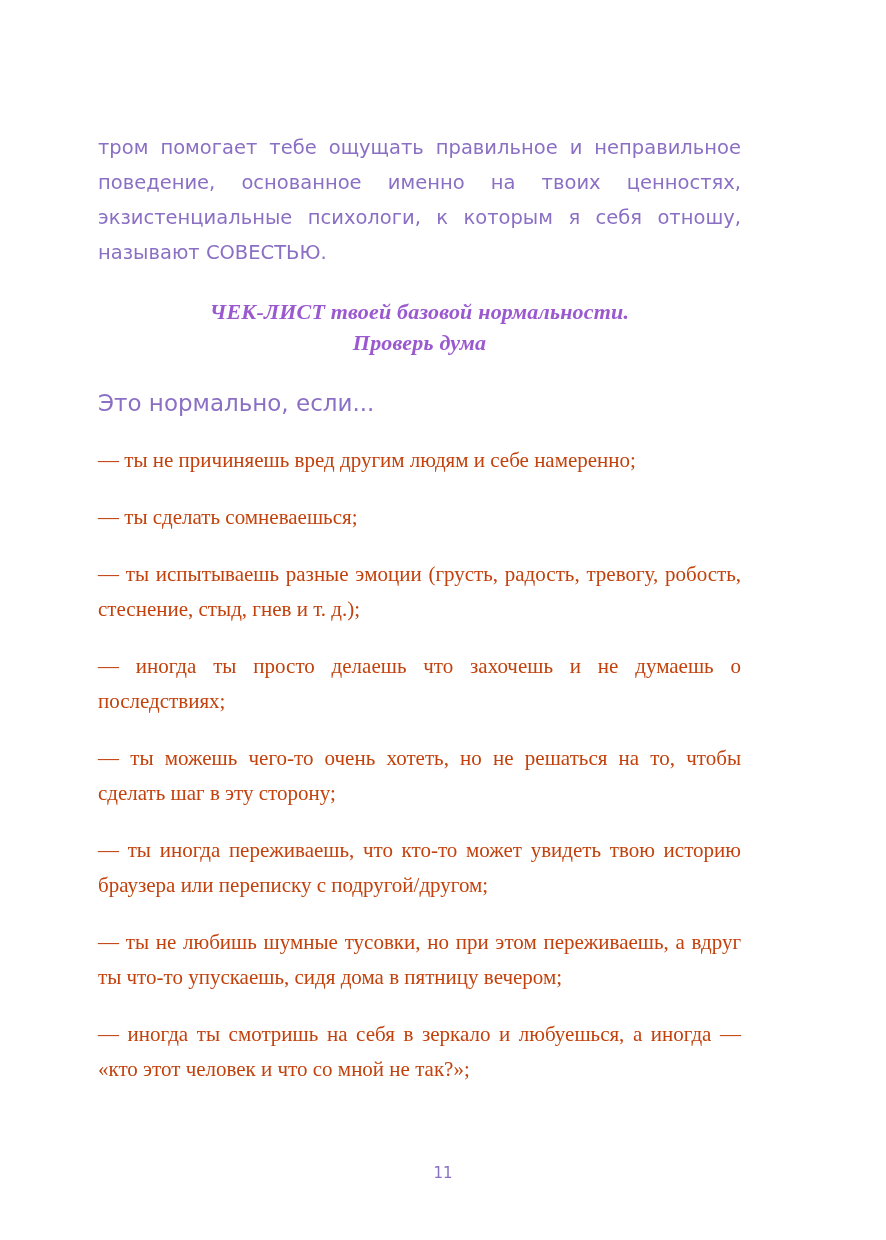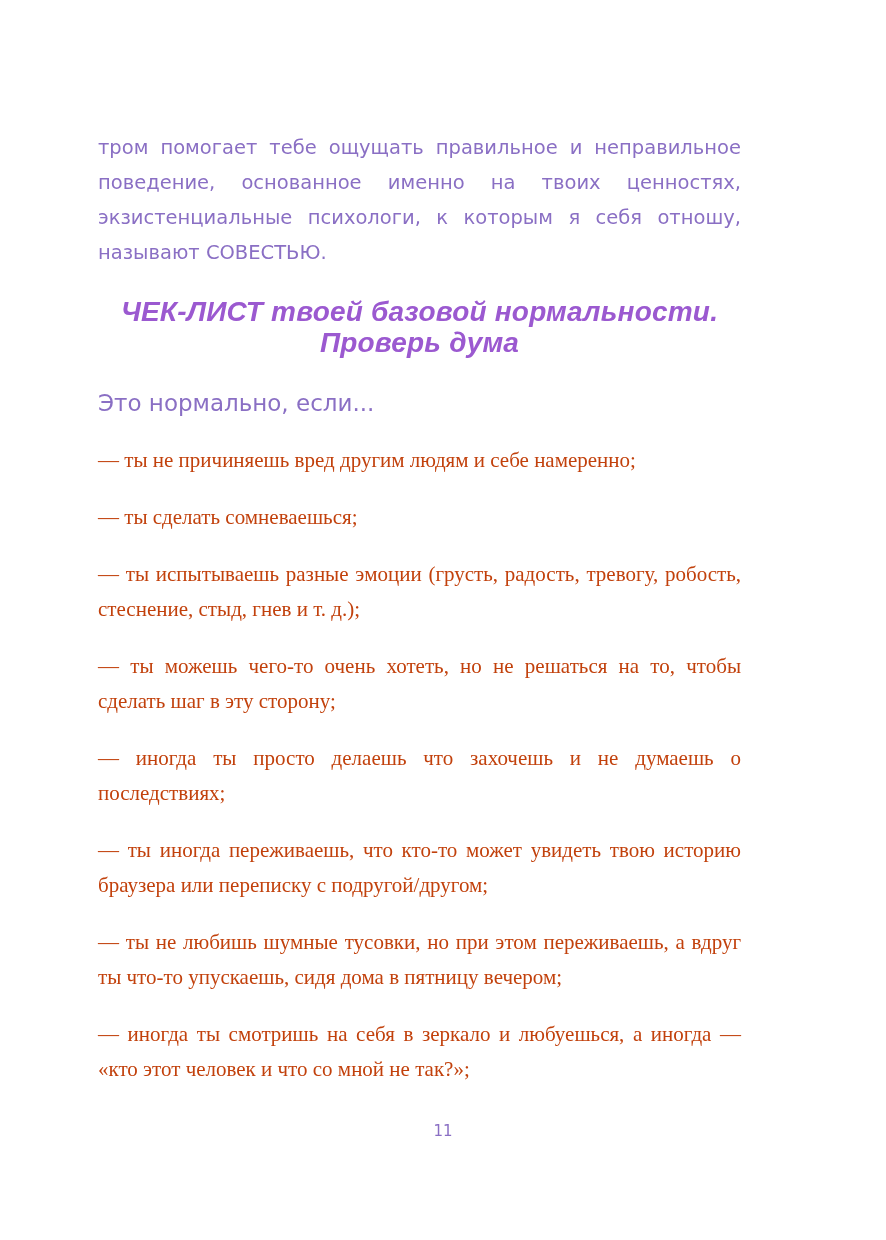--- a/index.html
+++ b/index.html
@@ -33,26 +33,26 @@
     font-family: "DejaVu Sans", sans-serif;
   }
   .para.opening {
     margin-bottom: 26px;
   }
   .para.last-line-left {
     text-align-last: left;
   }
   .heading {
     color: #9b59d0;
-    font-size: 28px;
+    font-size: 22px;
     line-height: 31px;
     text-align: center;
     font-style: italic;
     font-weight: bold;
-    font-family: Liberation Sans, sans-serif;
+    font-family: Liberation Serif, serif;
     margin: 24px 0 28px 0;
     letter-spacing: 0.2px;
   }
   .heading .l2 {
     display: block;
   }
   .intro {
     color: #8a6fc4;
     font-size: 23px;
     line-height: 35px;
@@ -68,21 +68,21 @@
     margin: 0 0 22px 0;
     font-family: Liberation Serif, serif;
   }
   .item.last-line-left {
     text-align-last: left;
   }
   .page-number {
     position: absolute;
     left: 0;
     right: 0;
-    top: 1122px;
+    top: 1164px;
     text-align: center;
     color: #8a6fc4;
     font-size: 15px;
     font-family: "DejaVu Sans", sans-serif;
   }
 </style>
 </head>
 <body>
 
 <div class="page">
@@ -95,22 +95,22 @@
       <span class="l1">ЧЕК-ЛИСТ твоей базовой нормальности.</span>
       <span class="l2">Проверь дума</span>
     </h2>
 
     <p class="intro">Это нормально, если...</p>
 
     <div class="checklist">
       <p class="item last-line-left">— ты не причиняешь вред другим людям и себе наме­ренно;</p>
       <p class="item last-line-left">— ты сделать сомневаешься;</p>
       <p class="item last-line-left">— ты испытываешь разные эмоции (грусть, радость, тревогу, робость, стеснение, стыд, гнев и т. д.);</p>
+      <p class="item last-line-left">— иногда ты просто делаешь что захочешь и не дума­ешь о последствиях;</p>
       <p class="item last-line-left">— ты можешь чего-то очень хотеть, но не решаться на то, чтобы сделать шаг в эту сторону;</p>
-      <p class="item last-line-left">— иногда ты просто делаешь что захочешь и не дума­ешь о последствиях;</p>
       <p class="item last-line-left">— ты иногда переживаешь, что кто-то может увидеть твою историю браузера или переписку с подругой/другом;</p>
       <p class="item last-line-left">— ты не любишь шумные тусовки, но при этом пе­реживаешь, а вдруг ты что-то упускаешь, сидя дома в пятницу вечером;</p>
       <p class="item last-line-left">— иногда ты смотришь на себя в зеркало и любу­ешься, а иногда — «кто этот человек и что со мной не так?»;</p>
     </div>
 
   </div>
 
   <div class="page-number">11</div>
 
 </div>

